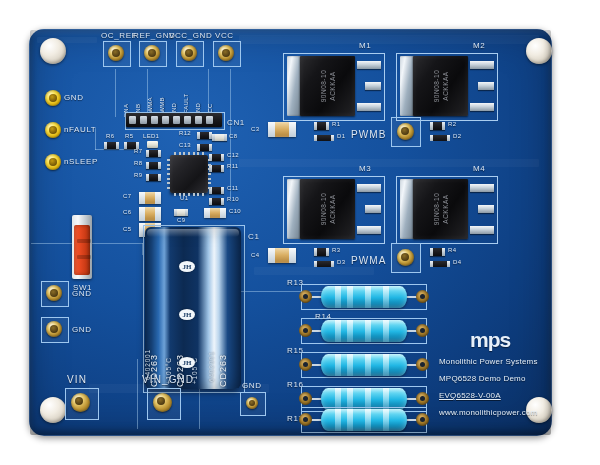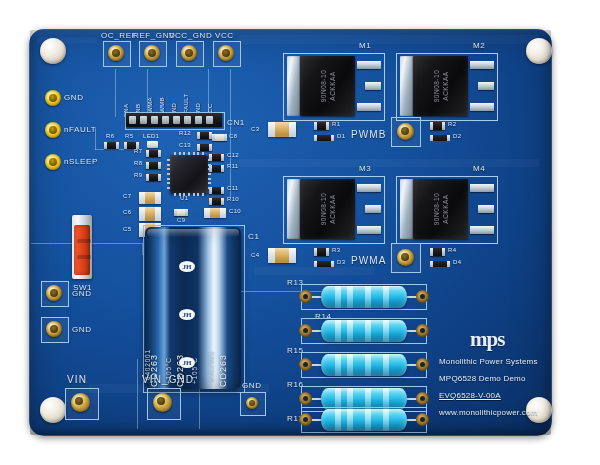--- a/index.html
+++ b/index.html
@@ -209,21 +209,21 @@
 
   
   .outline{position:absolute;border:1px solid #9ec7ef;}
 
   
   .trace{position:absolute;background:rgba(180,214,245,.45);}
 
   
   #mps{position:absolute;left:441px;top:300px;}
   #mps .word{
-    font-family:Liberation Serif, serif;font-size:21px;font-weight:bold;
+    font-family:Liberation Sans, sans-serif;font-size:21px;font-weight:bold;
     letter-spacing:-1px;color:#e7f0fa;line-height:21px;
     text-shadow:0 1px 1px rgba(0,0,0,.5);
   }
   .legal{position:absolute;color:#e3edf7;font-size:8px;letter-spacing:.2px;
     font-family:"Liberation Sans",sans-serif;white-space:nowrap;
     text-shadow:0 1px 1px rgba(0,0,0,.5);}
 </style>
 </head>
 <body>
 

